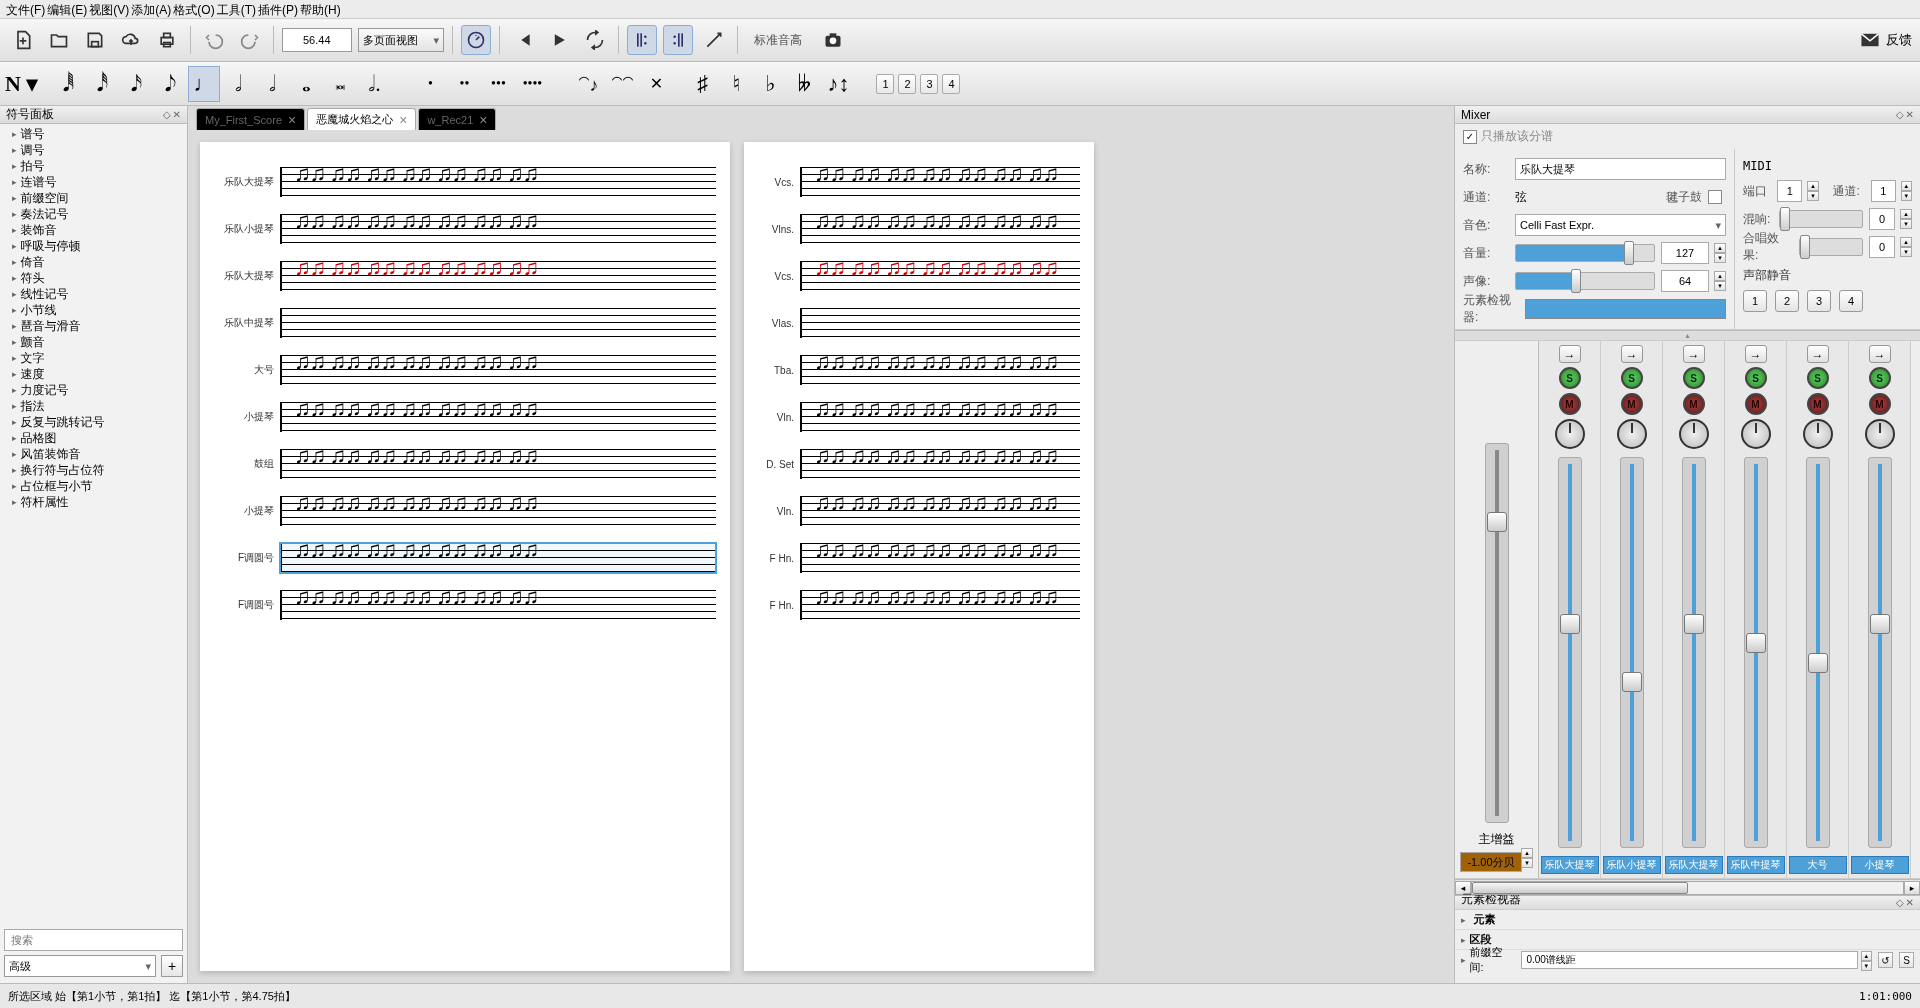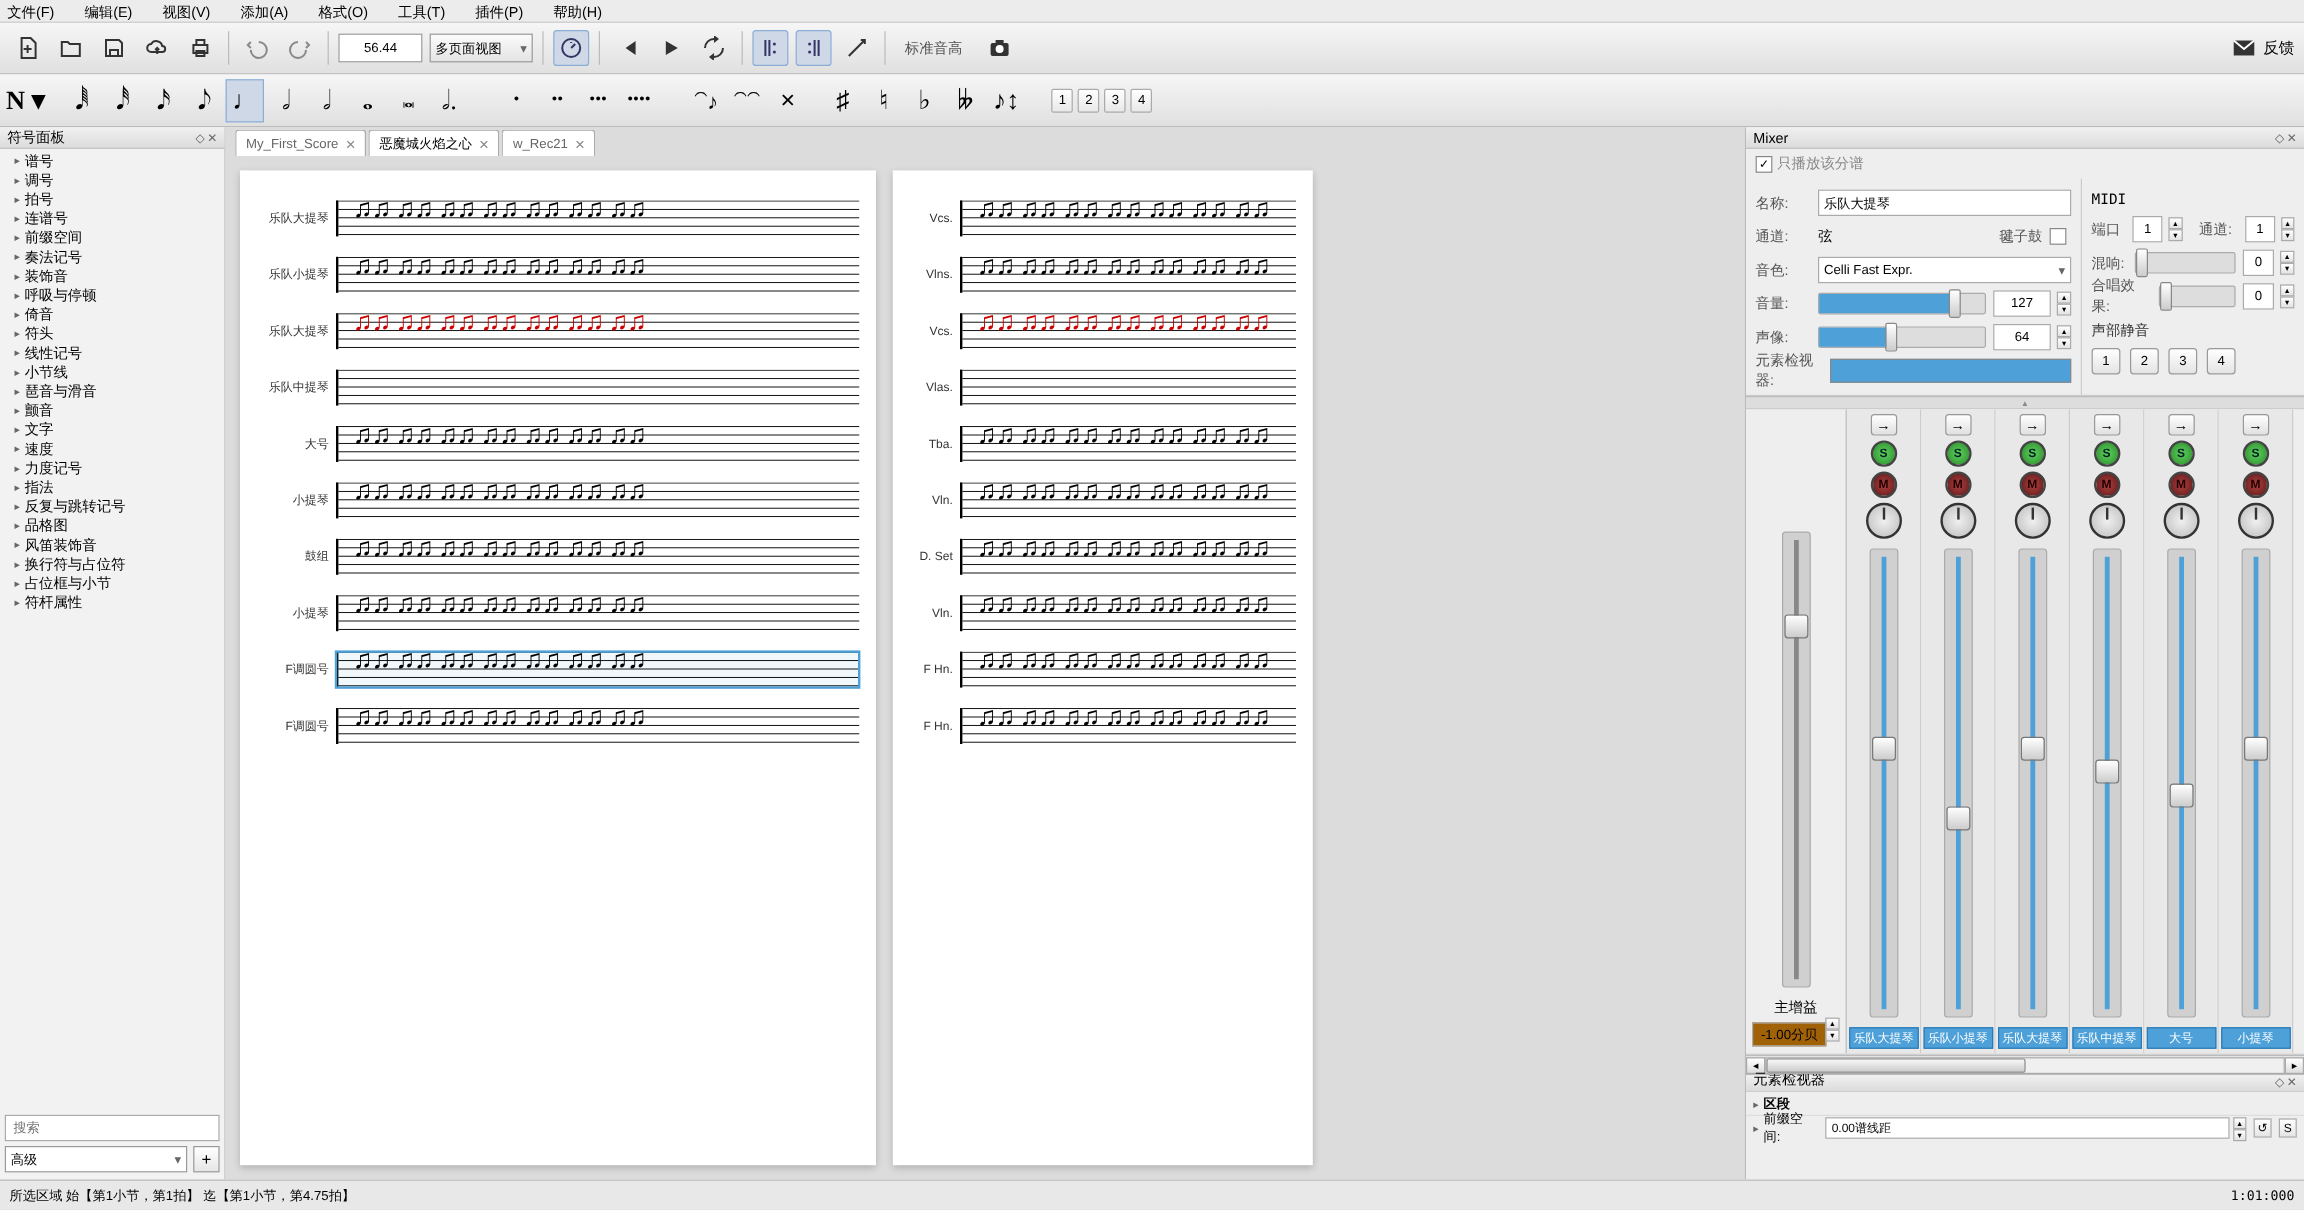--- a/index.html
+++ b/index.html
@@ -1,17 +1,17 @@
 <!DOCTYPE html>
 <html><head>
 <meta charset="utf-8">
 <style>
 * { margin: 0; padding: 0; box-sizing: border-box; font-family: "Microsoft YaHei", SimSun, sans-serif; }
 body { width: 1920px; height: 1008px; background: #e8e8e8; display: flex; flex-direction: column; overflow: hidden; font-size: 12px; }
-.menubar { height: 18px; background: #ececec; display: flex; padding: 2px 6px; gap: 25px; font-size: 12px; }
+.menubar { height: 18px; background: #ececec; display: flex; padding: 2px 6px; gap: 2px; font-size: 12px; }
 .menubar span { cursor: default; }
 .toolbar1 { height: 44px; background: linear-gradient(#f6f6f6,#e0e0e0); border-top: 1px solid #ccc; border-bottom: 1px solid #bbb; display: flex; align-items: center; padding: 0 8px; gap: 6px; }
 .toolbar1 .sep { width: 1px; height: 28px; background: #bbb; margin: 0 2px; }
 .tbtn { width: 30px; height: 30px; display: flex; align-items: center; justify-content: center; border-radius: 3px; }
 .tbtn.active { background: #cfd8e6; border: 1px solid #8baed6; }
 .tbtn svg { width: 20px; height: 20px; }
 .zoom-box { width: 70px; height: 24px; background: #fff; border: 1px solid #999; font-size: 11px; padding: 2px 20px; }
 .view-combo { width: 86px; height: 24px; background: linear-gradient(#fbfbfb,#e4e4e4); border: 1px solid #999; font-size: 11px; padding: 2px 4px; display: flex; align-items: center; justify-content: space-between; }
 .view-combo::after { content: "▾"; color: #666; }
 .pitch-label { font-size: 12px; color: #555; margin-left: 8px; }
@@ -30,21 +30,21 @@
 .pal-item::before { content: "▸"; margin-right: 4px; font-size: 9px; color: #666; }
 .search-row { padding: 4px; }
 .search-row input { width: 100%; height: 22px; border: 1px solid #aaa; padding: 2px 6px; font-size: 11px; }
 .level-row { display: flex; padding: 0 4px 6px; gap: 5px; }
 .level-combo { flex: 1; height: 22px; border: 1px solid #999; background: #fff; font-size: 11px; padding: 2px 4px; display: flex; align-items: center; justify-content: space-between; }
 .level-combo::after { content: "▾"; color: #666; }
 .add-pal { width: 22px; height: 22px; border: 1px solid #999; background: linear-gradient(#fff,#e6e6e6); display: flex; align-items: center; justify-content: center; font-size: 14px; }
 
 .center { flex: 1; display: flex; flex-direction: column; background: #e0e0e0; overflow: hidden; }
 .tabs { height: 24px; display: flex; align-items: flex-end; padding-left: 8px; background: #dcdcdc; }
-.tab { height: 22px; padding: 0 8px; background: #ffffff; border: 1px solid #aaa; border-bottom: none; border-radius: 3px 3px 0 0; margin-right: 2px; font-size: 11px; display: flex; align-items: center; gap: 6px; color: #666; }
+.tab { height: 22px; padding: 0 8px; background: #000000; border: 1px solid #aaa; border-bottom: none; border-radius: 3px 3px 0 0; margin-right: 2px; font-size: 11px; display: flex; align-items: center; gap: 6px; color: #666; }
 .tab.active { background: #fff; color: #000; }
 .tab .x { font-size: 14px; color: #888; cursor: default; }
 .score-area { flex: 1; background: #dcdcdc; overflow: auto; padding: 12px; display: flex; gap: 14px; }
 .page { background: #fff; box-shadow: 0 2px 6px rgba(0,0,0,0.2); padding: 18px 14px; }
 .page.left { width: 530px; }
 .page.right { width: 350px; }
 .staff-row { display: flex; align-items: center; height: 44px; margin-bottom: 3px; }
 .staff-label { width: 66px; text-align: right; font-size: 10px; padding-right: 6px; color: #333; }
 .page.right .staff-label { width: 42px; }
 .staff-lines { flex: 1; height: 30px; position: relative; background: repeating-linear-gradient(to bottom, transparent 0, transparent 3px, #000 3px, #000 3.6px, transparent 3.6px, transparent 7px); background-size: 100% 7px; background-position: 0 4px; background-repeat: repeat-y; border-left: 2px solid #000; }
@@ -659,20 +659,24 @@
 
     <div class="inspector">
       <div class="insp-head">
           <span>元素检视器</span>
           <div style="margin-left:auto;display:flex;gap:2px;font-size:10px;color:#666;">
             <span>◇</span>
             <span>✕</span>
           </div>
         </div>
       <div class="insp-section">
+          <span></span>
+          <b>元素</b>
+        </div>
+      <div class="insp-section">
           <b>区段</b>
         </div>
       <div class="insp-section insp-val" style="border-bottom:none;">
         <span>前缀空间:</span>
         <input value="0.00谱线距" style="">
         <div class="spin" style="height:18px;">
             <div>▴</div>
             <div>▾</div>
           </div>
         <div class="insp-reset">↺</div>

